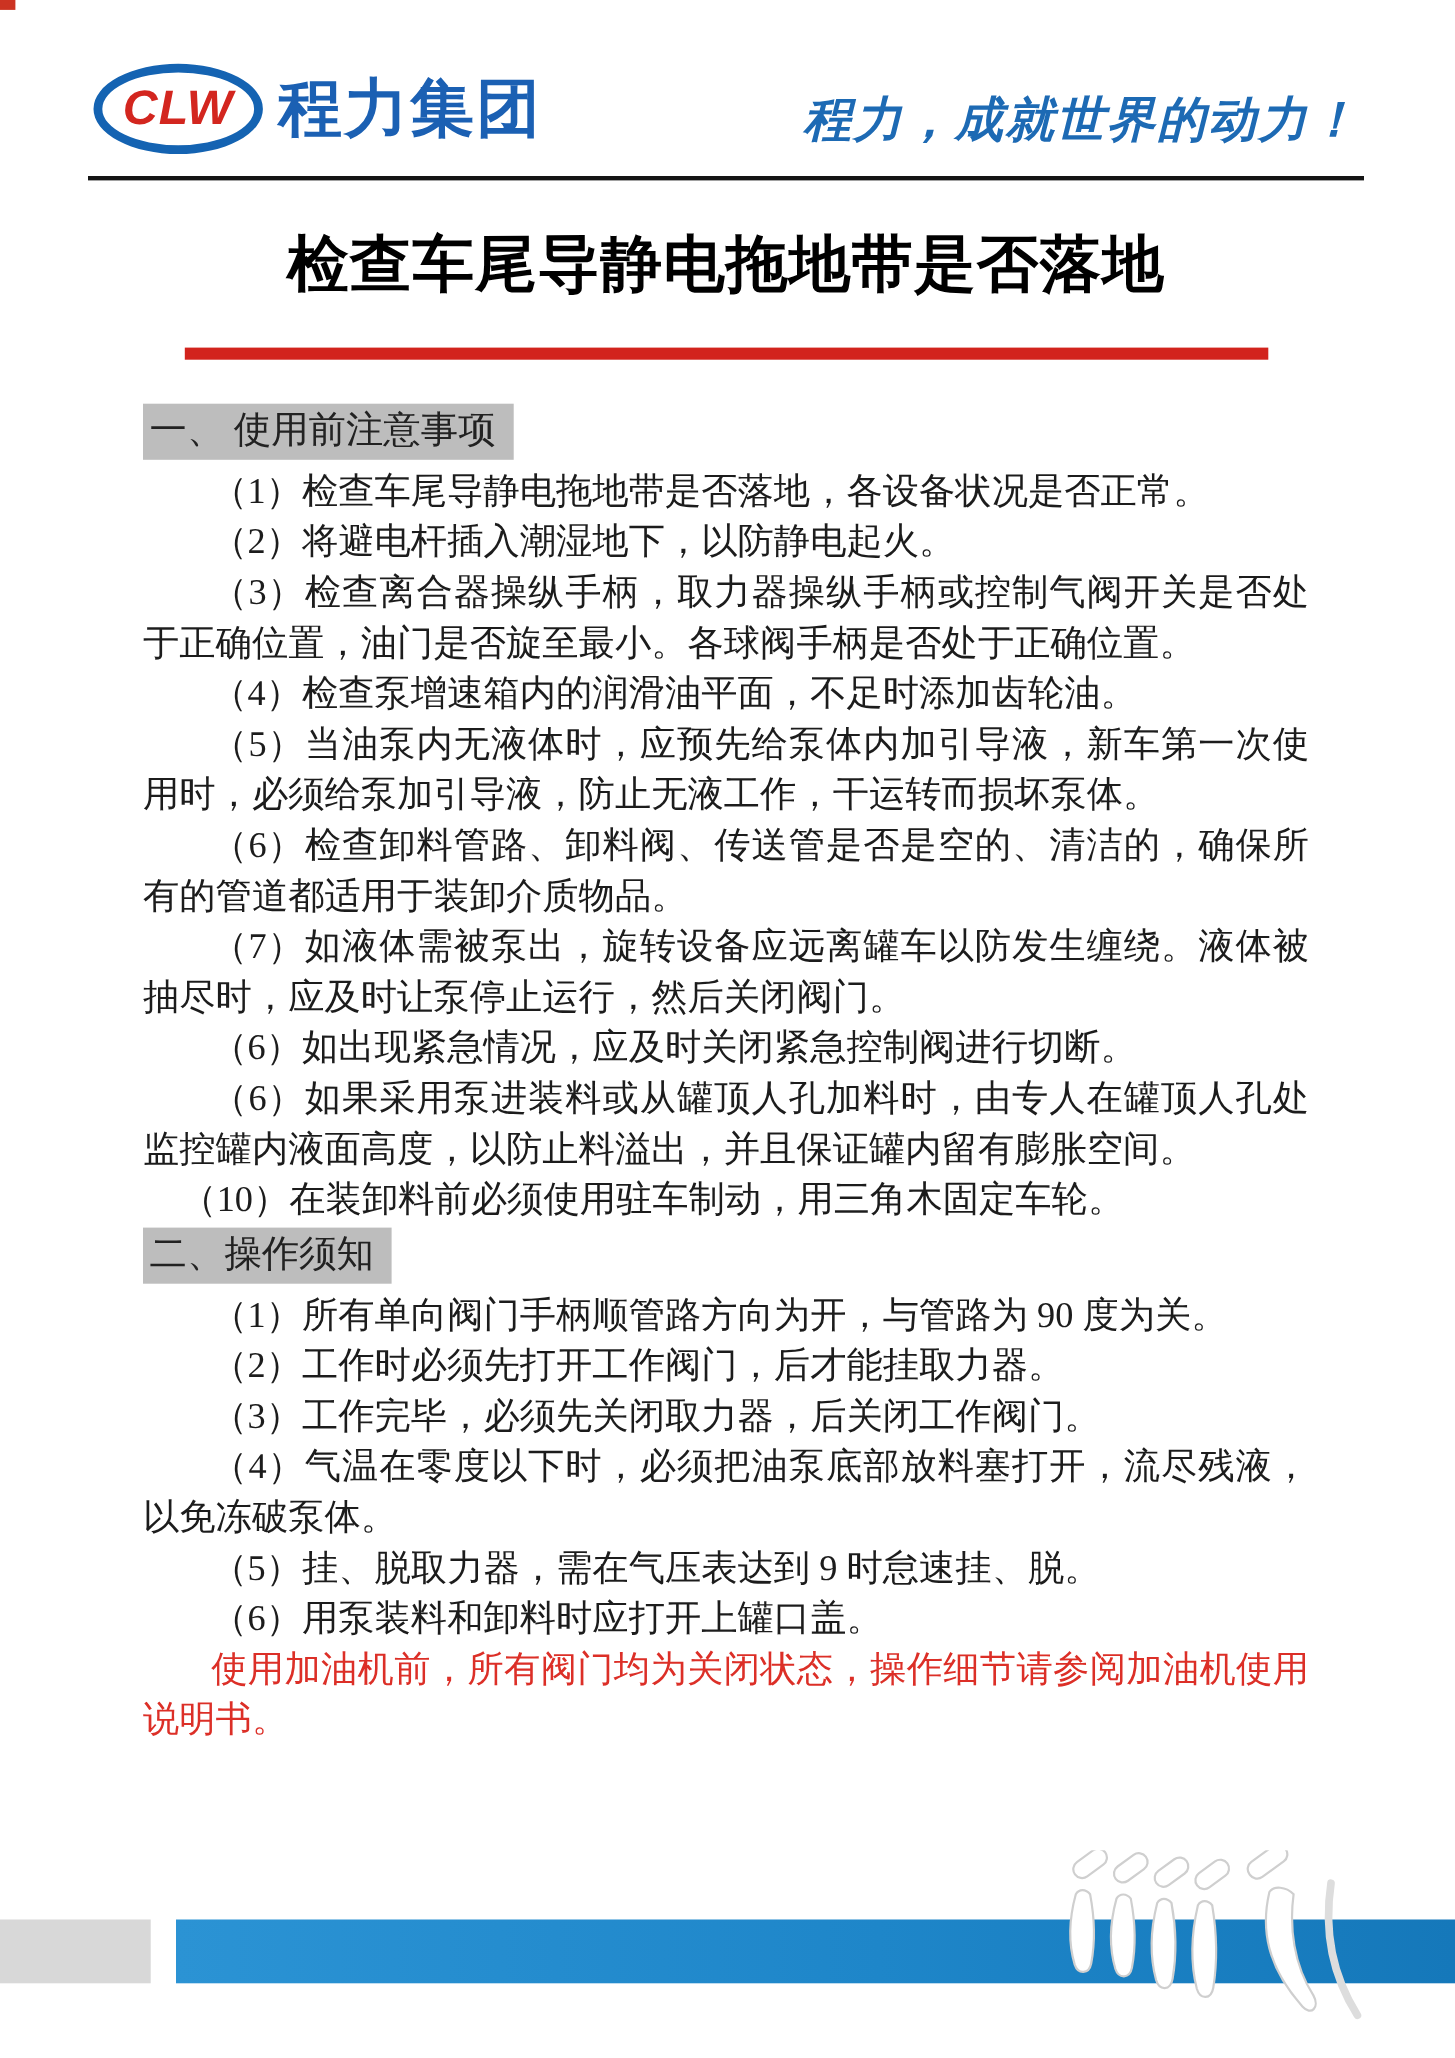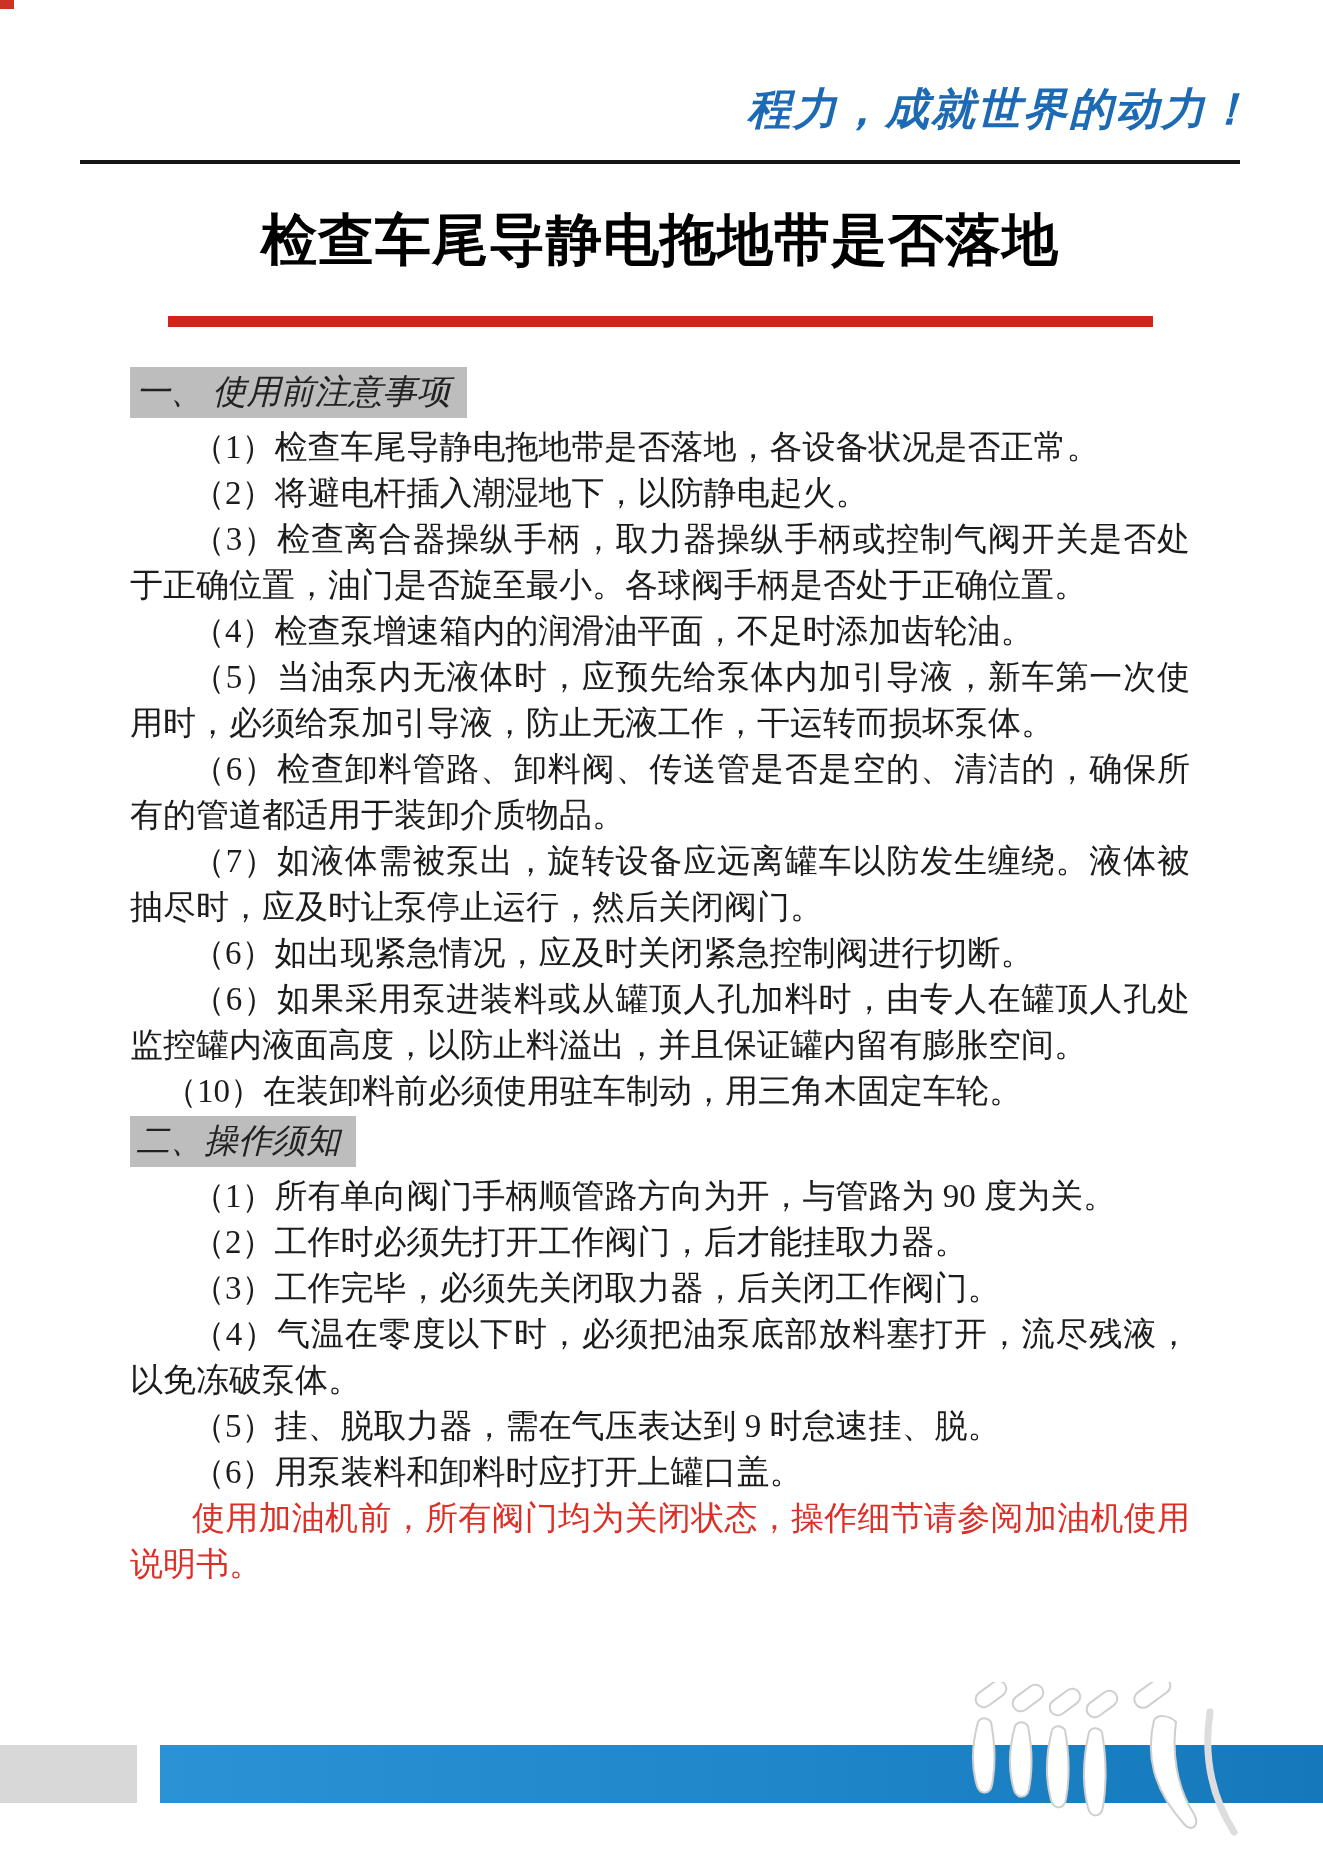--- a/index.html
+++ b/index.html
@@ -10,54 +10,58 @@
   .corner-mark{position:absolute;left:0;top:0;width:14px;height:9px;background:#cc3322;}
 
   
   .header{position:absolute;left:85px;top:58px;display:flex;align-items:center;}
   .logo-badge{display:flex;align-items:center;justify-content:center;
       width:138px;height:66px;border:8px solid #1463b2;border-radius:50%;
       font-family:"Liberation Sans","DejaVu Sans",sans-serif;
       font-style:italic;font-weight:900;font-size:44px;color:#d3261f;letter-spacing:1px;}
   .logo-text{margin-left:14px;font-family:"Liberation Sans","DejaVu Sans",sans-serif;
       font-weight:900;font-size:58px;color:#1b60b3;letter-spacing:2px;}
-  .slogan{position:absolute;right:70px;top:80px;
+  .slogan{position:absolute;right:87px;top:80px;
       font-family:"Liberation Serif","DejaVu Serif",serif;font-style:italic;font-weight:700;
       font-size:44px;color:#1d6ab4;letter-spacing:2px;white-space:nowrap;}
   .header-rule{position:absolute;left:80px;top:160px;width:1160px;height:4px;background:#151515;}
 
   
   .doc-title{position:absolute;left:130px;top:203px;width:1060px;text-align:center;
       font-family:"Liberation Sans","DejaVu Sans",sans-serif;
       font-weight:900;font-size:56px;color:#000;letter-spacing:1px;white-space:nowrap;}
   .title-underline{position:absolute;left:168px;top:316px;width:985px;height:11px;background:#d2231d;}
 
   
   .body-col{position:absolute;left:130px;top:360px;width:1060px;
       font-size:33px;line-height:46px;text-align:justify;}
   .sec-heading{display:inline-block;background:#bdbdbd;color:#222;
-      font-size:34px;line-height:44px;padding:3px 16px 4px 6px;margin:7px 0 6px 0;font-style:italic;}
+      font-size:34px;line-height:44px;padding:3px 16px 4px 6px;margin:7px 0 6px 0;}
   .sec-heading.second{margin-top:2px;}
   .body-col p{margin:0;text-indent:62px;}
   .body-col p.indent-small{text-indent:34px;}
   .note{margin-top:56px;color:#dc2f27;}
 
   
   .footer-gray-block{position:absolute;left:0;top:1745px;width:137px;height:58px;background:#d8d8d8;}
   .footer-blue-bar{position:absolute;left:160px;top:1745px;width:1163px;height:58px;
       background:linear-gradient(90deg,#2b93d4 0%,#1e86c9 55%,#1578ba 100%);}
   .swooshes{position:absolute;left:940px;top:1682px;width:345px;height:172px;}
 </style>
 </head>
 <body>
 
 <div class="page">
 
   <div class="corner-mark"></div>
 
+  <div class="header">
+    <div class="logo-badge">CLW</div>
+    <div class="logo-text">程力集团</div>
+  </div>
   <div class="slogan">程力，成就世界的动力！</div>
   <div class="header-rule"></div>
 
   <div class="doc-title">检查车尾导静电拖地带是否落地</div>
   <div class="title-underline"></div>
 
   <div class="body-col">
 
     <div class="sec-heading">一、 使用前注意事项</div>
 

